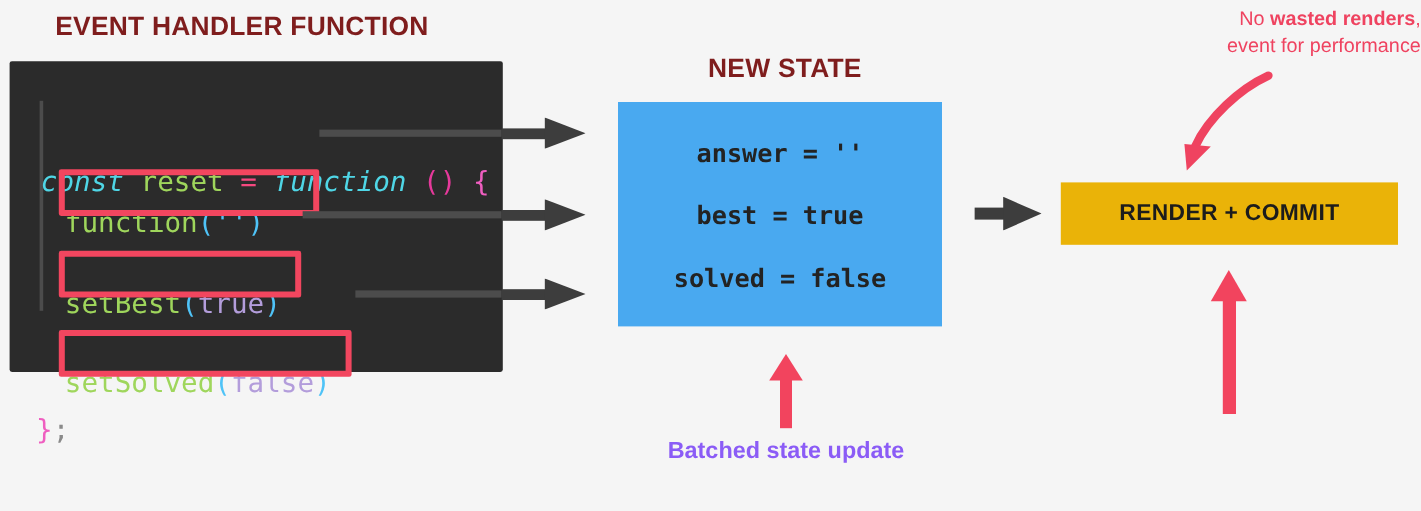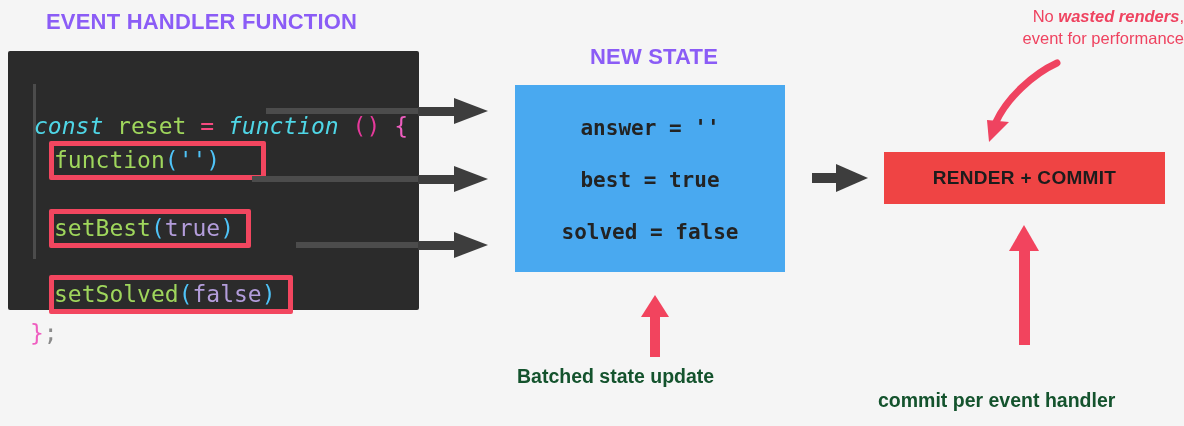--- a/index.html
+++ b/index.html
@@ -15,21 +15,21 @@
     font-family: "Liberation Sans", sans-serif;
     overflow: hidden;
   }
 
   
   .section-title {
     position: absolute;
     font-weight: bold;
     font-size: 22px;
     letter-spacing: 0.2px;
-    color: #8b5cf6;
+    color: #7f1d1d;
     white-space: nowrap;
   }
   #title-event-handler { left: 46px; top: 9px; }
   #title-new-state { left: 590px; top: 44px; text-align: center; }
 
   
   #code-panel {
     position: absolute;
     left: 8px;
     top: 51px;
@@ -46,20 +46,21 @@
     height: 175px;
     background: #4c4c4c;
   }
   .code-line {
     position: absolute;
     font-family: "DejaVu Sans Mono", monospace;
     font-size: 23px;
     line-height: 23px;
     white-space: pre;
     letter-spacing: 0px;
+    margin-top: 26px;
   }
   #line-1 { left: 26px; top: 64px; }
   #line-2 { left: 46px; top: 98px; }
   #line-3 { left: 46px; top: 132px; }
   #line-4 { left: 46px; top: 166px; }
   #line-5 { left: 46px; top: 232px; }
   #line-6 { left: 22px; top: 271px; }
 
   .tok-kw      { color: #4fd6e6; font-style: italic; }
   .tok-fn      { color: #9fd65c; }
@@ -117,21 +118,21 @@
   
   #arrow-state-render { position: absolute; left: 812px; top: 164px; }
 
   
   #render-box {
     position: absolute;
     left: 884px;
     top: 152px;
     width: 281px;
     height: 52px;
-    background: #ef4444;
+    background: #eab308;
     display: flex;
     align-items: center;
     justify-content: center;
   }
   #render-label {
     font-size: 19px;
     font-weight: bold;
     letter-spacing: 0.3px;
     color: #1c1c1c;
     white-space: nowrap;
@@ -143,28 +144,29 @@
     color: #ef4360;
     font-size: 16.5px;
     line-height: 22px;
   }
   #note-no-wasted {
     left: 918px;
     top: 5px;
     width: 266px;
     text-align: right;
   }
-  #note-no-wasted b { font-weight: bold; font-style: italic; }
+  #note-no-wasted b { font-weight: bold; }
 
   .note-bold-red {
     position: absolute;
-    color: #14532d;
+    color: #8b5cf6;
     font-size: 19.5px;
     font-weight: bold;
     line-height: 27px;
+    text-align: center;
   }
   #note-batched { left: 517px; top: 363px; width: 276px; }
   #note-just-one { left: 878px; top: 360px; width: 294px; }
 
   
   #curve-arrow { position: absolute; left: 975px; top: 50px; }
   #arrow-batched { position: absolute; left: 640px; top: 295px; }
   #arrow-render-up { position: absolute; left: 1008px; top: 225px; }
 </style>
 </head>
@@ -245,16 +247,15 @@
 
   <div class="note-bold-red" id="note-batched">Batched state update</div>
 
   <svg id="arrow-render-up" width="32" height="120" viewBox="0 0 32 120">
     <rect x="11" y="22" width="11" height="98" fill="#f2445e"></rect>
     <polygon points="16,0 31,26 1,26" fill="#f2445e"></polygon>
   </svg>
 
   <div class="note-bold-red" id="note-just-one">
     <br>
-    <span>commit per event handler</span>
   </div>
 
 </div>
 
 </body></html>

